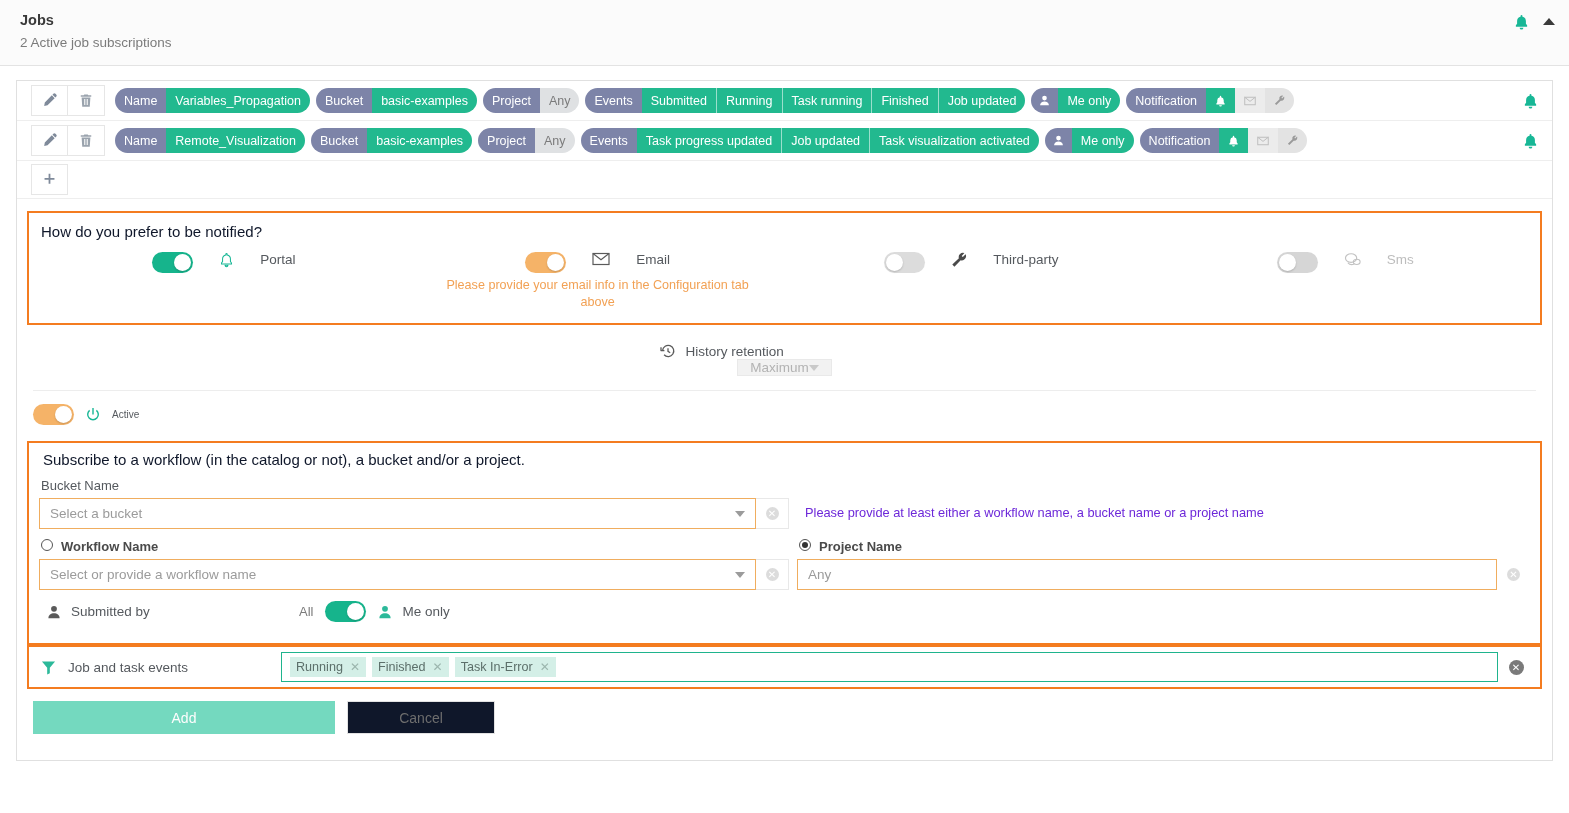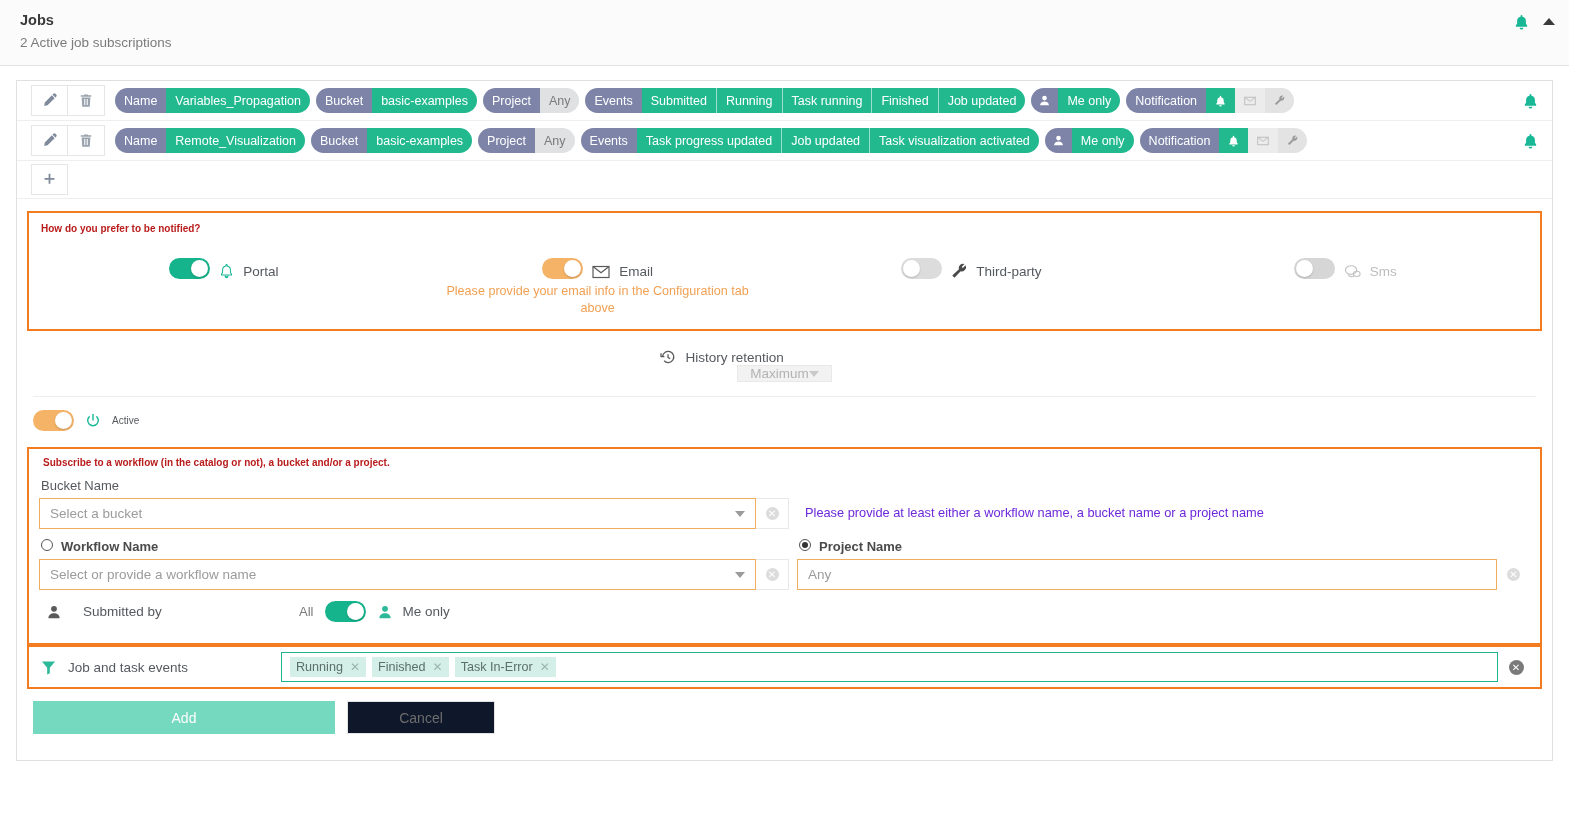--- a/index.html
+++ b/index.html
@@ -92,31 +92,31 @@
 
   
   .form-area { padding: 8px 10px 10px 10px; }
 
   .orange-box {
     border: 2px solid #f47c20;
     padding: 10px 8px 12px 8px;
     margin: 4px 0 0 0;
   }
   .box-title {
-    font-size: 10px; font-weight: bold; color: #b91c1c;
+    font-size: 15px; font-weight: normal; color: #0f172a;
     margin: 0 0 4px 4px;
   }
 
   
   .notify-grid {
     display: grid; grid-template-columns: repeat(4, 1fr);
     align-items: start; margin-top: 12px;
   }
   .notify-item { display: flex; flex-direction: column; align-items: center; }
-  .notify-line { display: flex; align-items: flex-end; gap: 9px; margin-top: 12px; }
+  .notify-line { display: flex; align-items: flex-start; gap: 26px; }
   .notify-label { font-size: 13.5px; color: #55595e; }
   .notify-label.dim { color: #bdbdbd; }
   .notify-hint {
     color: #f2a154; font-size: 12.6px; text-align: center;
     margin-top: 4px; width: 315px; line-height: 17px;
   }
 
   
   .toggle {
     width: 41px; height: 21px; border-radius: 11px;
@@ -205,21 +205,21 @@
     display: flex; align-items: flex-start; gap: 8px;
     font-size: 13px; font-weight: bold; color: #4a4a4a;
     margin: 10px 0 5px 2px;
   }
 
   
   .submitted-row {
     display: flex; align-items: center;
     padding: 11px 8px 11px 8px;
   }
-  .sb-label { display:flex; align-items:center; gap:22px;
+  .sb-label { display:flex; align-items:center; gap:10px;
               font-size: 13.5px; color:#55595e; width: 252px; }
   .sb-all { font-size: 13px; color:#7b7b7b; margin-right: 12px; }
   .sb-me { font-size: 13.5px; color:#55595e; margin-left: 10px; }
 
   
   .events-box {
     border: 2px solid #f47c20; display: flex; align-items: center;
     padding: 5px 6px; margin-top: 0;
   }
   .ev-label { display:flex; align-items:center; gap:12px;

